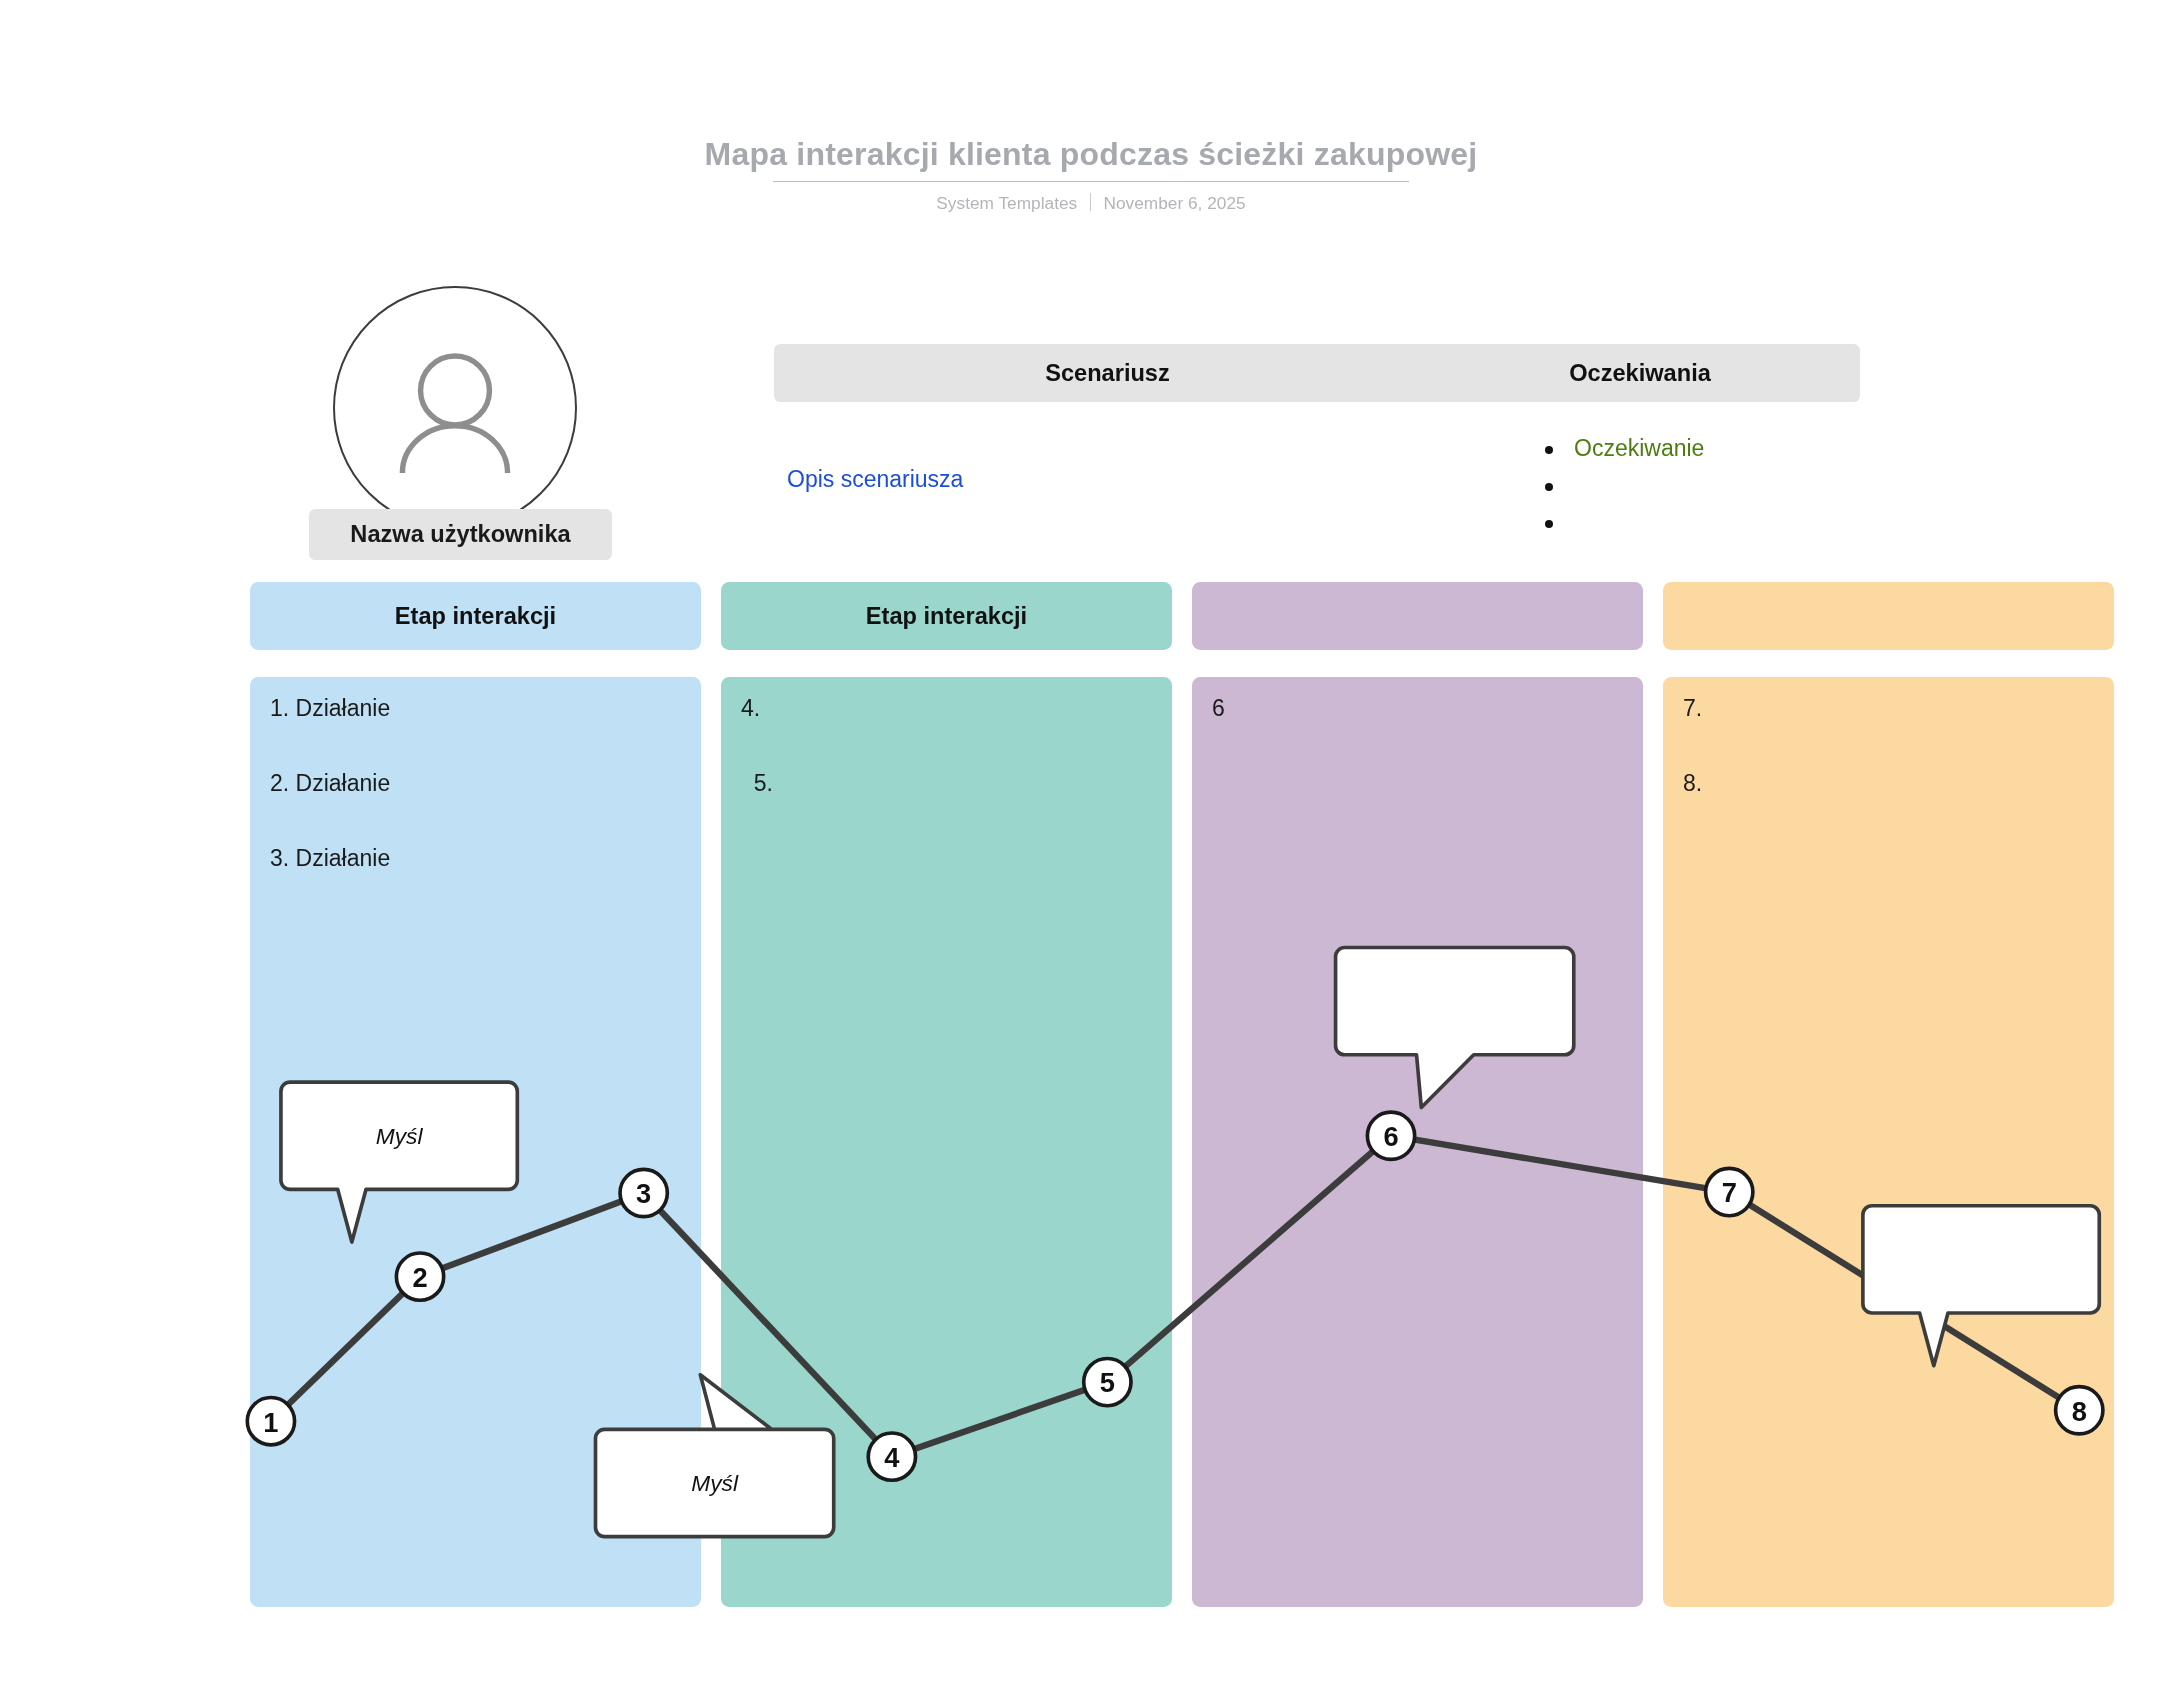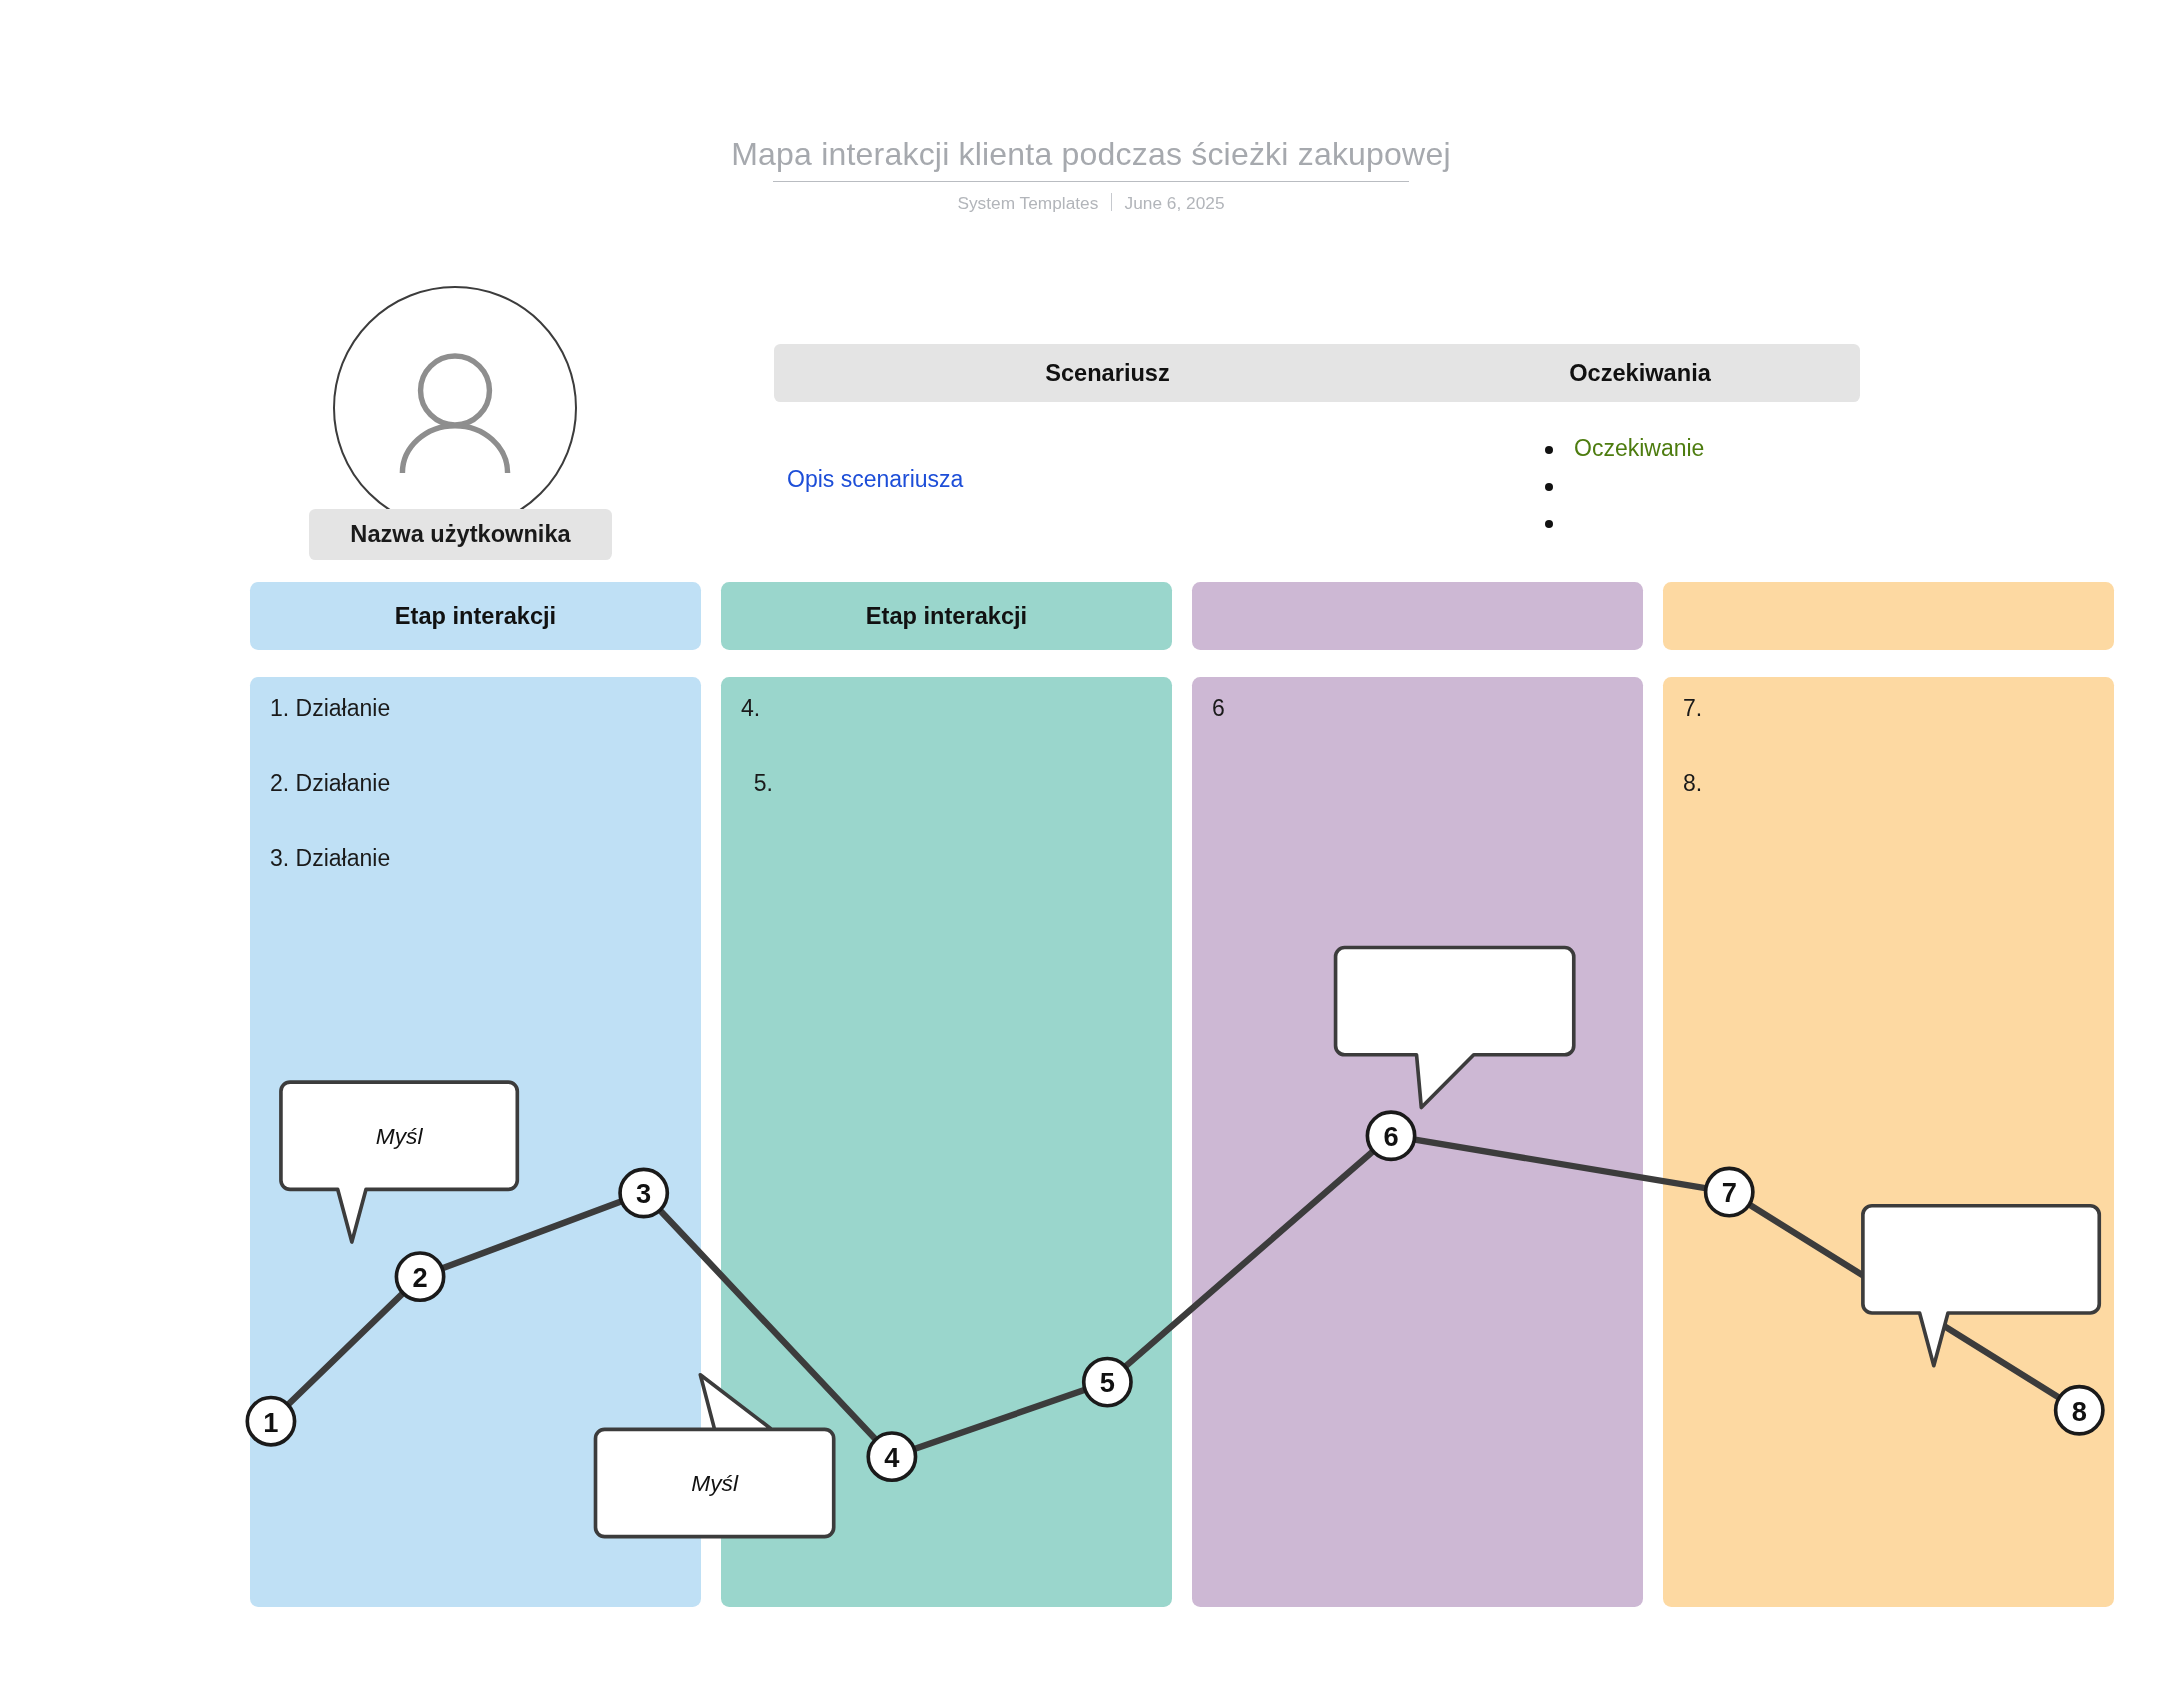--- a/index.html
+++ b/index.html
@@ -18,21 +18,21 @@
   
   .title-block {
     position: absolute;
     left: 0;
     top: 135px;
     width: 2182px;
     text-align: center;
   }
   .doc-title {
     font-size: 32px;
-    font-weight: normal;
+    font-weight: bold;
     color: #a6a9ae;
     letter-spacing: 0.2px;
     line-height: 1.2;
   }
   .title-rule {
     width: 636px;
     height: 1.8px;
     background: #b9bcc1;
     margin: 7.3px auto 0 auto;
   }
@@ -200,21 +200,21 @@
 </style>
 </head>
 <body>
 
 <div class="title-block">
   <div class="doc-title">Mapa interakcji klienta podczas ścieżki zakupowej</div>
   <div class="title-rule"></div>
   <div class="subtitle">
     <span>System Templates</span>
     <span class="sep"></span>
-    <span>June 6, 2025</span>
+    <span>November 6, 2025</span>
   </div>
 </div>
 
 <div class="persona">
   <div class="persona-circle">
     <span>
       <svg width="136" height="127" viewBox="0 0 150 140">
         <circle cx="75" cy="45" r="38" fill="none" stroke="#8e8e8e" stroke-width="6"></circle>
         <path d="M17 136 a58 52 0 0 1 116 0" fill="none" stroke="#8e8e8e" stroke-width="6"></path>
       </svg>

